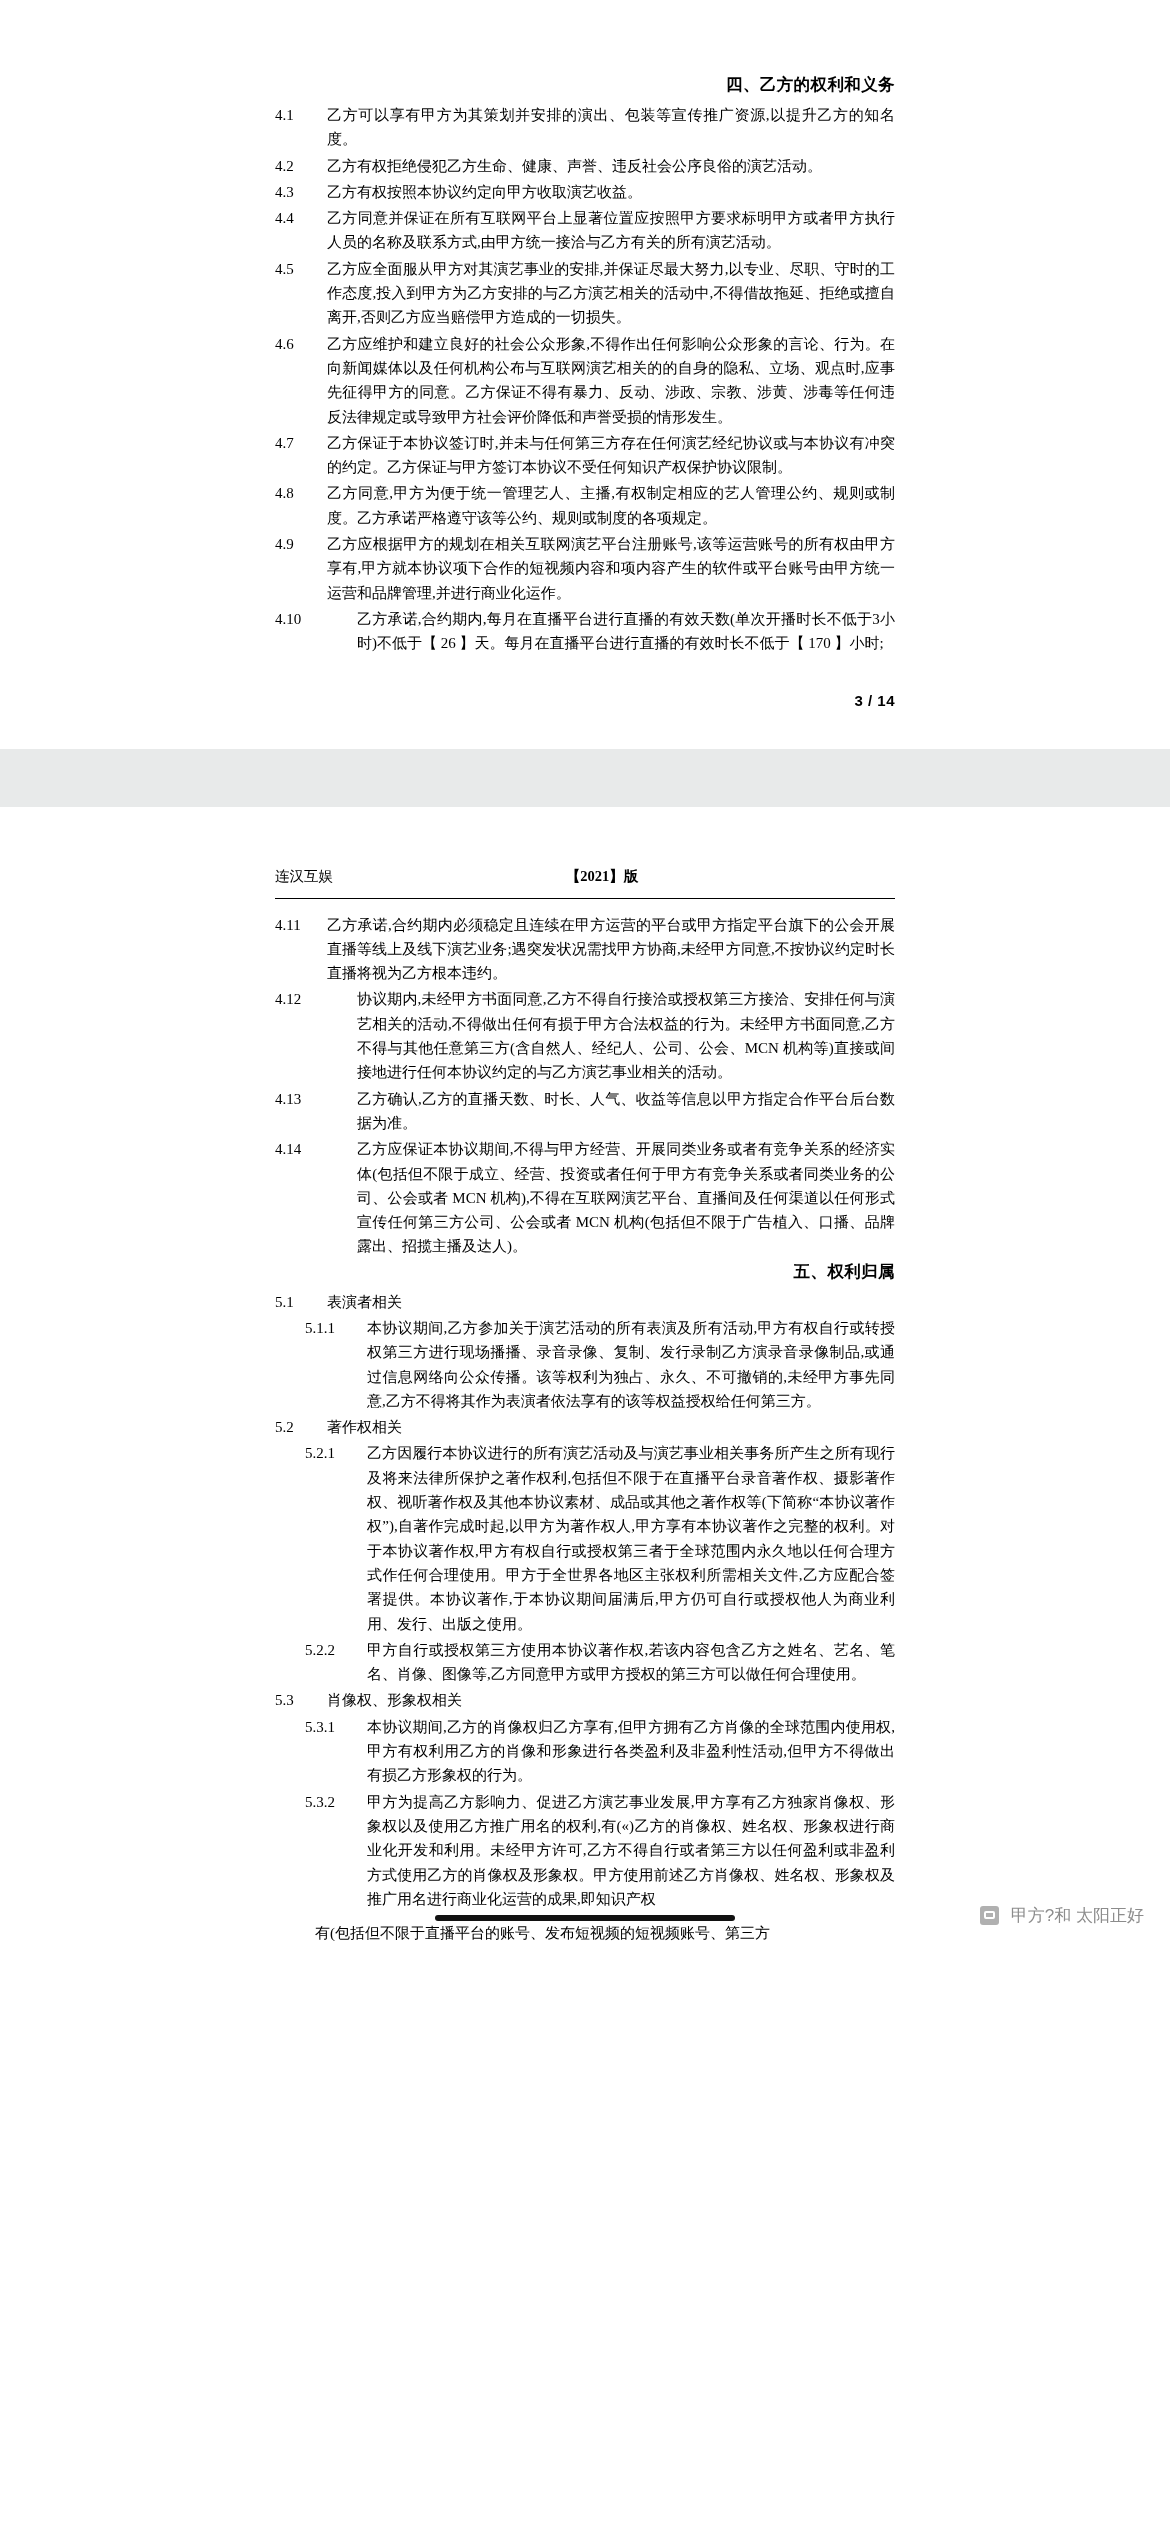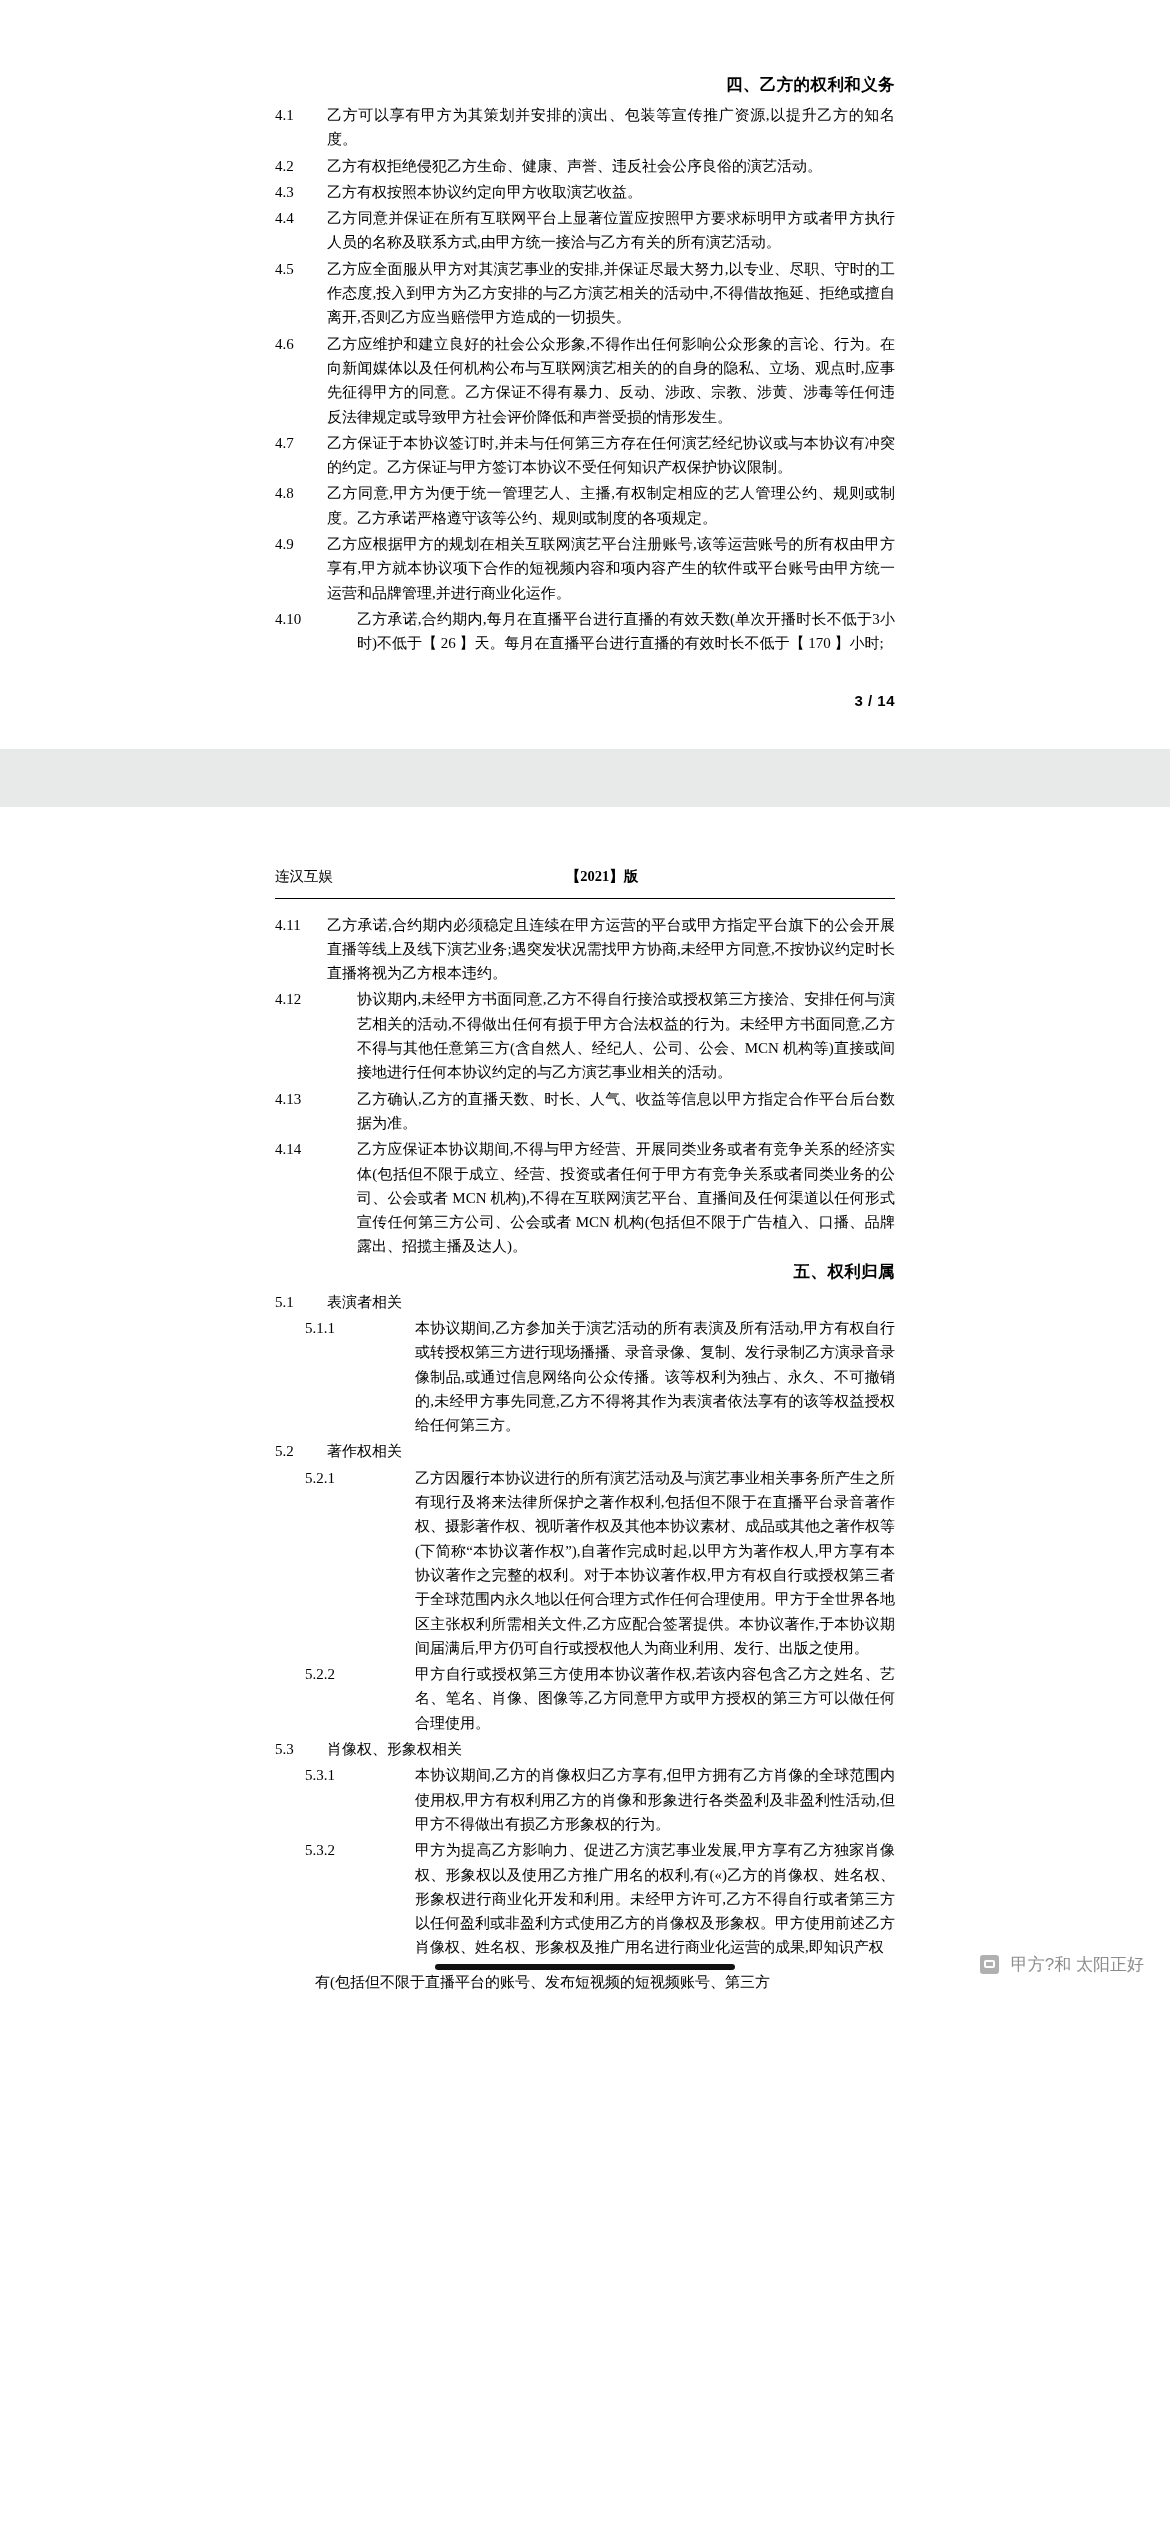--- a/index.html
+++ b/index.html
@@ -59,21 +59,20 @@
   .clause .num.wide {
     width: 52px;
   }
   .clause .body {
     flex: 1 1 auto;
     text-align: justify;
     text-justify: inter-ideograph;
   }
   .clause.indent-2 {
     padding-left: 30px;
-    gap: 48px;
   }
   .clause.indent-2 .num {
     width: 62px;
   }
   .pagenum {
     text-align: right;
     font-size: 15px;
     font-weight: bold;
     margin-top: 36px;
     letter-spacing: 0.5px;

